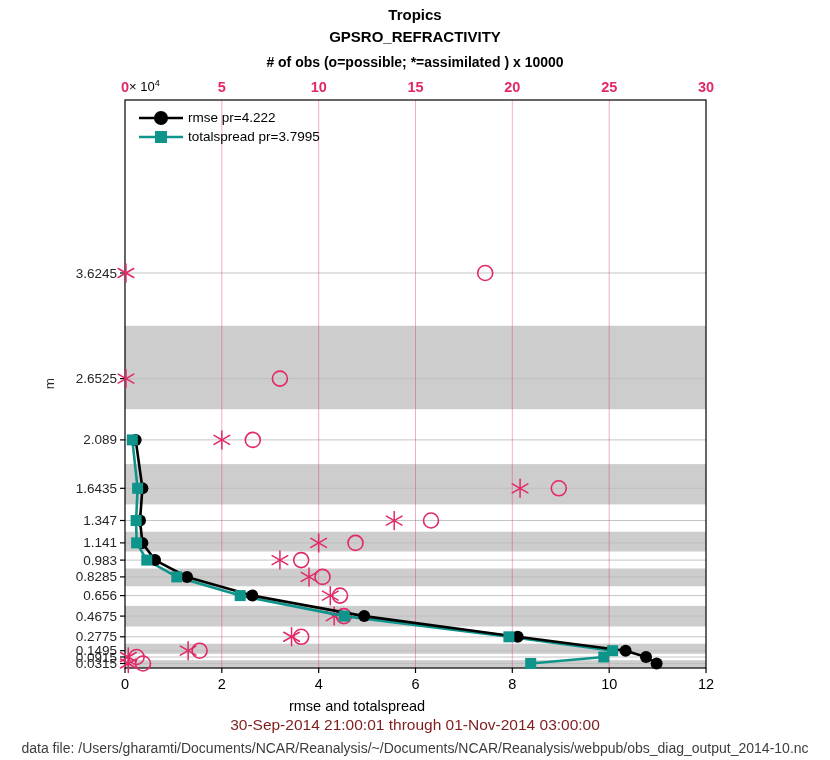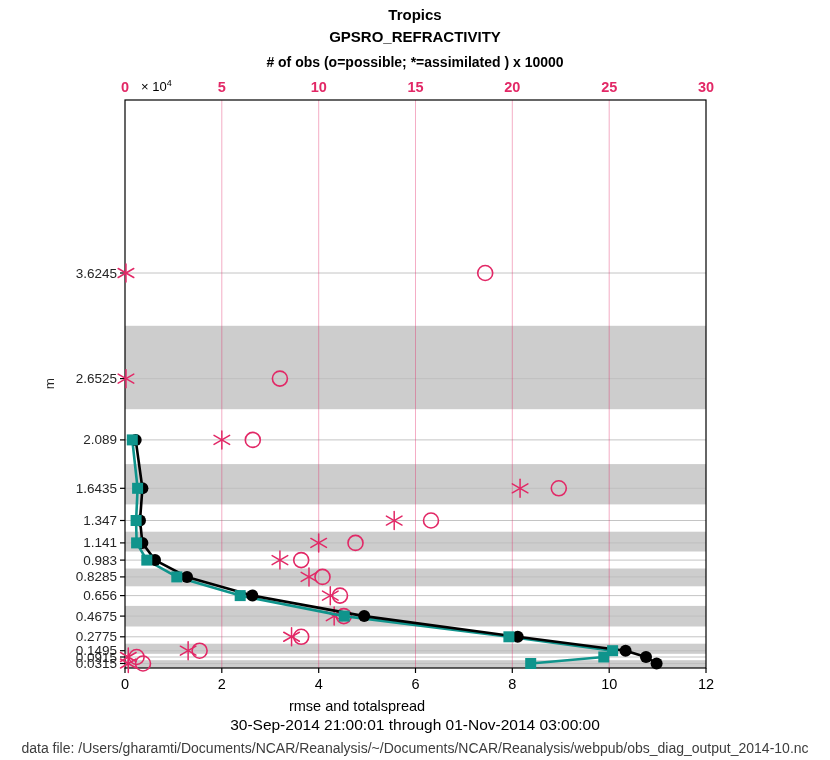--- a/index.html
+++ b/index.html
@@ -3,29 +3,29 @@
 <meta charset="utf-8">
 <style>
   html,body{margin:0;padding:0;background:#fff;}
   .fig{position:relative;width:830px;height:760px;background:#fff;overflow:hidden;
        font-family:"Liberation Sans", sans-serif;}
   .fig div{position:absolute;}
   .ttl{left:0;width:830px;text-align:center;font-weight:bold;font-size:15px;color:#000;}
   #title1{top:6px;}
   #title2{top:28px;}
   #obslabel{top:54px;left:0;width:830px;text-align:center;font-weight:bold;font-size:14px;}
-  #yexp{top:78px;left:129px;font-size:13px;color:#000;padding-left:12px;}
+  #yexp{top:78px;left:129px;font-size:13px;color:#000;}
   #yexp sup{font-size:9px;}
   #ylab{left:44px;top:376px;font-size:13.5px;color:#262626;transform:rotate(-90deg);}
   #legend{left:138px;top:108px;}
   .lrow{position:static !important;display:flex;align-items:center;height:19px;}
   .lrow svg{display:block;}
   .ltxt{margin-left:4px;font-size:13.5px;color:#000;white-space:nowrap;}
   #xlab2{top:698px;left:0;width:714px;text-align:center;font-size:14.5px;color:#000;}
-  #dates{top:716px;left:0;width:830px;text-align:center;font-size:15.5px;color:#000000;}
+  #dates{top:716px;left:0;width:830px;text-align:center;font-size:15.5px;color:#7f1d1d;}
   #dfile{top:740px;left:0;width:830px;text-align:center;font-size:14px;color:#3d3d3d;}
   svg#plot{position:absolute;left:0;top:0;font-family:"Liberation Sans", sans-serif;}
 </style>
 </head>
 <body>
 
 <div class="fig">
 
   <svg id="plot" width="830" height="760" viewBox="0 0 830 760">
       <rect x="125" y="325.8" width="581" height="83.4" fill="#cdcdcd"></rect>
@@ -188,19 +188,33 @@
       <rect x="525.2" y="658.0" width="11" height="11" fill="#0f948c"></rect>
     </svg>
 
   <div id="title1" class="ttl">Tropics</div>
   <div id="title2" class="ttl">GPSRO_REFRACTIVITY</div>
   <div id="obslabel"># of obs (o=possible; *=assimilated ) x 10000</div>
   <div id="yexp"><span>× 10</span><sup>4</sup></div>
   <div id="ylab">m</div>
 
   <div id="legend">
+    <div class="lrow">
+      <svg width="46" height="18">
+        <line x1="1" y1="9" x2="45" y2="9" stroke="#000" stroke-width="2.6"></line>
+        <circle cx="23" cy="9" r="7" fill="#000"></circle>
+      </svg>
+      <span class="ltxt">rmse pr=4.222</span>
+    </div>
+    <div class="lrow">
+      <svg width="46" height="18">
+        <line x1="1" y1="9" x2="45" y2="9" stroke="#0f948c" stroke-width="2.6"></line>
+        <rect x="17" y="3" width="12" height="12" fill="#0f948c"></rect>
+      </svg>
+      <span class="ltxt">totalspread pr=3.7995</span>
+    </div>
   </div>
 
   <div id="xlab2">rmse and totalspread</div>
   <div id="dates">30-Sep-2014 21:00:01 through 01-Nov-2014 03:00:00</div>
   <div id="dfile">data file: /Users/gharamti/Documents/NCAR/Reanalysis/~/Documents/NCAR/Reanalysis/webpub/obs_diag_output_2014-10.nc</div>
 
 </div>
 
 </body></html>

